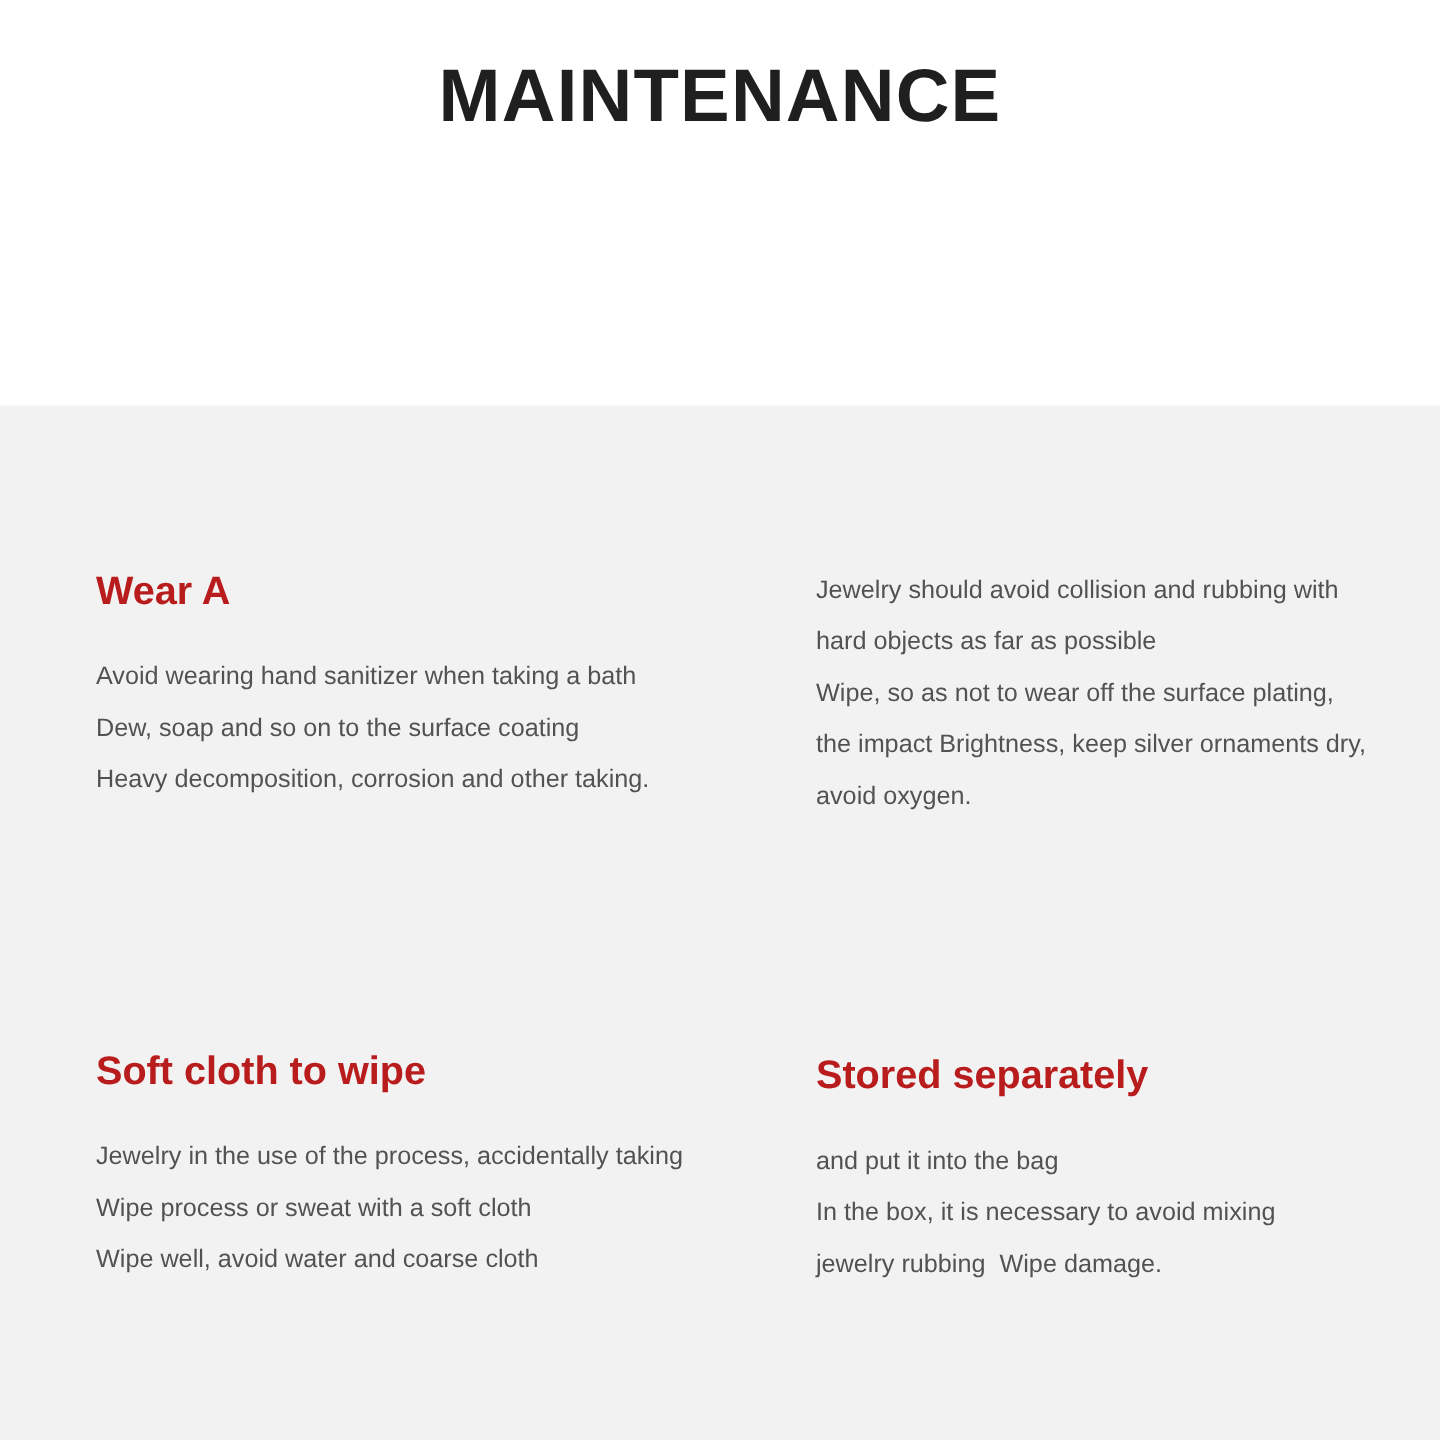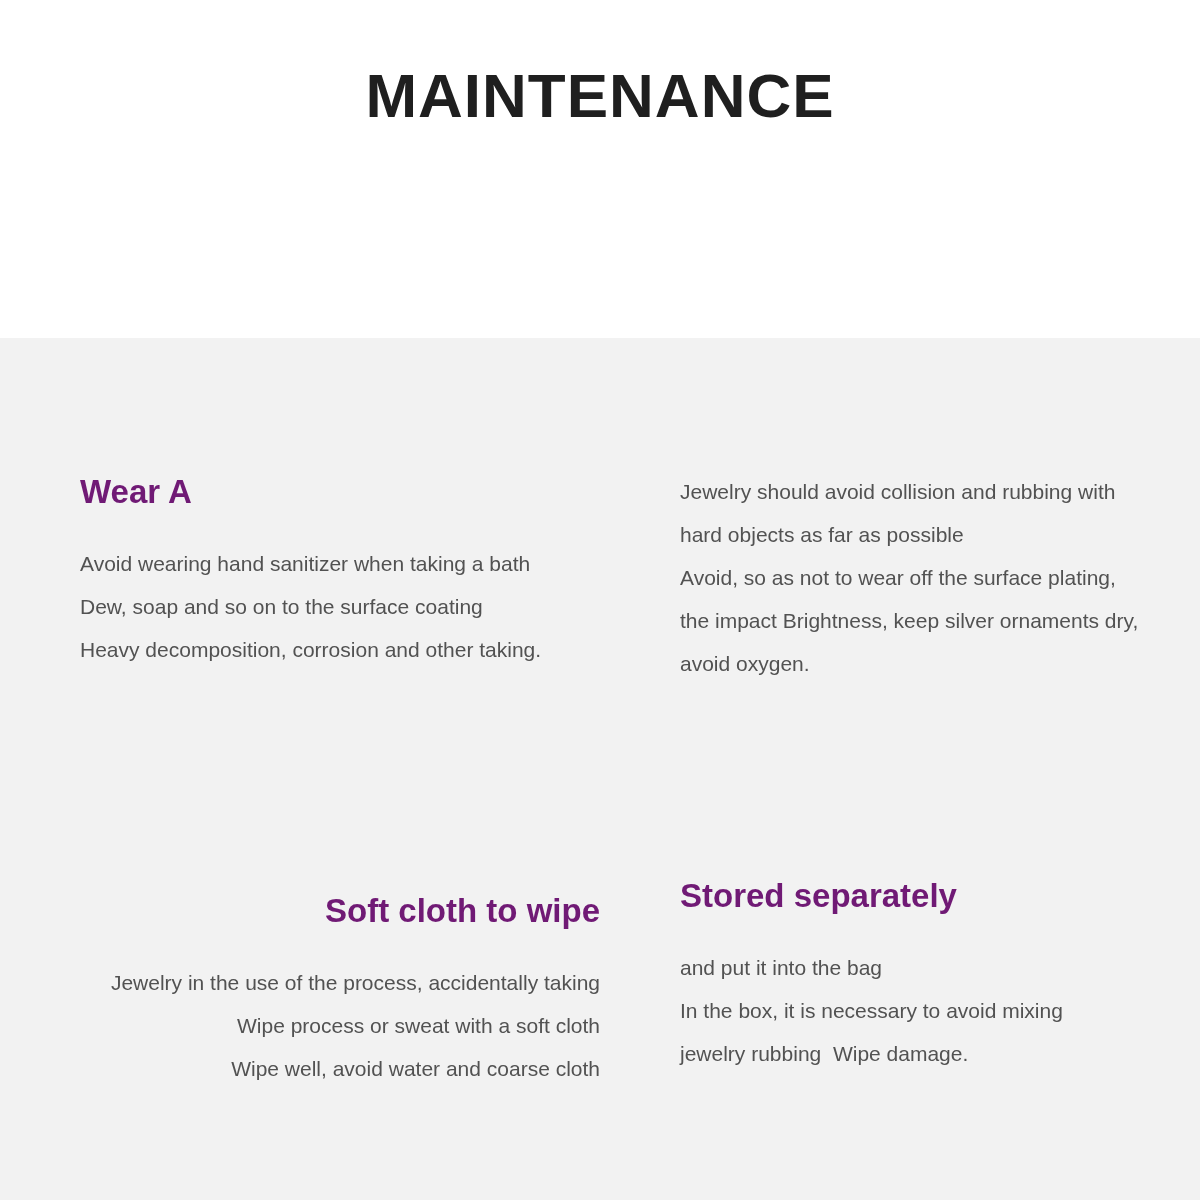--- a/index.html
+++ b/index.html
@@ -16,21 +16,21 @@
   }
   .page-header {
     position: absolute;
     top: 0;
     left: 0;
     width: 1200px;
     height: 338px;
     background: #ffffff;
   }
   .page-title {
-    margin: 17px;
+    margin: 2px;
     padding-top: 48px;
     text-align: center;
     font-size: 62px;
     font-weight: 800;
     letter-spacing: 1px;
     color: #1f1f1f;
     line-height: 1.0;
   }
   .care-section {
     position: absolute;
@@ -39,27 +39,27 @@
     width: 1200px;
     height: 862px;
     background: #f2f2f2;
   }
   .care-block {
     position: absolute;
     width: 520px;
   }
   .care-block.pos-0 { left: 80px;  top: 132px; }
   .care-block.pos-1 { left: 680px; top: 132px; width: 480px; }
-  .care-block.pos-2 { left: 80px;  top: 551px; text-align: right; }
+  .care-block.pos-2 { left: 80px;  top: 532px; }
   .care-block.pos-3 { left: 680px; top: 536px; width: 480px; }
   .care-heading {
     margin: 0 0 28px 0;
     font-size: 33px;
     font-weight: 600;
-    color: #701a75;
+    color: #b91c1c;
     line-height: 44px;
   }
   .care-line {
     font-size: 21px;
     color: #525252;
     line-height: 43px;
     white-space: pre-wrap;
   }
 </style>
 </head>
@@ -74,21 +74,21 @@
   <div class="care-block pos-0">
     <h2 class="care-heading">Wear A</h2>
     <div class="care-line">Avoid wearing hand sanitizer when taking a bath</div>
     <div class="care-line">Dew, soap and so on to the surface coating</div>
     <div class="care-line">Heavy decomposition, corrosion and other taking.</div>
   </div>
 
   <div class="care-block pos-1">
     <div class="care-line">Jewelry should avoid collision and rubbing with</div>
     <div class="care-line">hard objects as far as possible</div>
-    <div class="care-line">Avoid, so as not to wear off the surface plating,</div>
+    <div class="care-line">Wipe, so as not to wear off the surface plating,</div>
     <div class="care-line">the impact Brightness, keep silver ornaments dry,</div>
     <div class="care-line">avoid oxygen.</div>
   </div>
 
   <div class="care-block pos-2">
     <h2 class="care-heading">Soft cloth to wipe</h2>
     <div class="care-line">Jewelry in the use of the process, accidentally taking</div>
     <div class="care-line">Wipe process or sweat with a soft cloth</div>
     <div class="care-line">Wipe well, avoid water and coarse cloth</div>
   </div>

